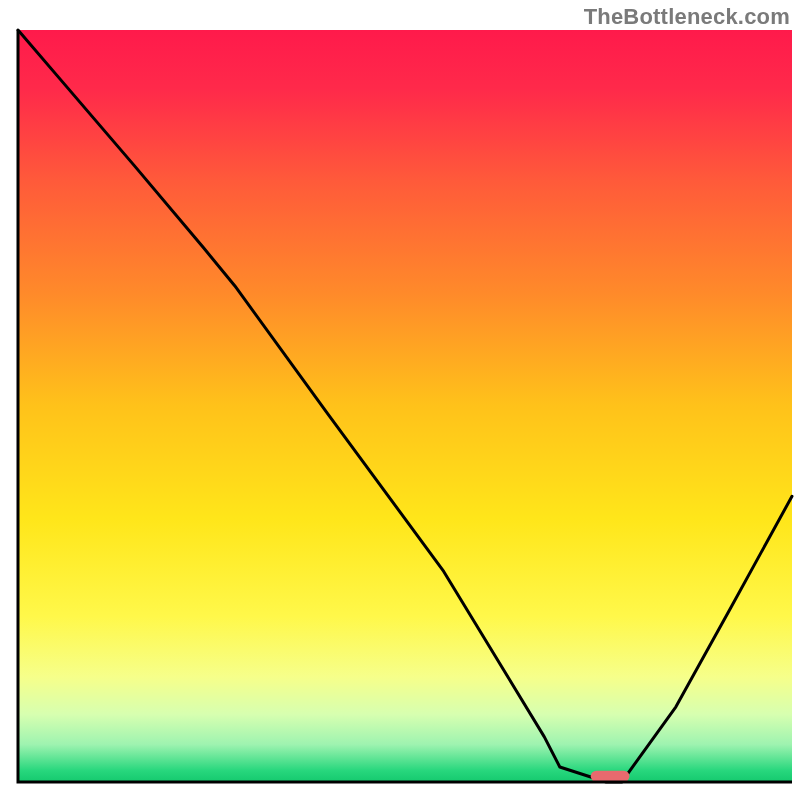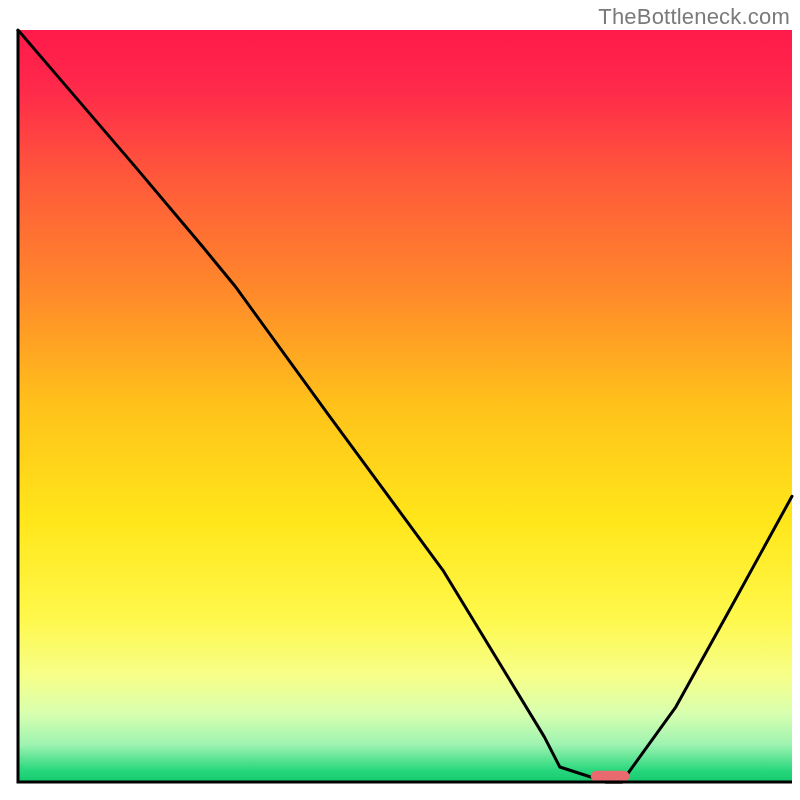--- a/index.html
+++ b/index.html
@@ -15,21 +15,21 @@
     position: relative;
     width: 800px;
     height: 800px;
   }
   .watermark {
     position: absolute;
     top: 4px;
     right: 10px;
     font-size: 22px;
     color: #7a7a7a;
-    font-weight: 400;
+    font-weight: 700;
     letter-spacing: 0.2px;
     z-index: 10;
   }
   svg.plot {
     position: absolute;
     left: 0;
     top: 0;
   }
 </style>
 </head>

